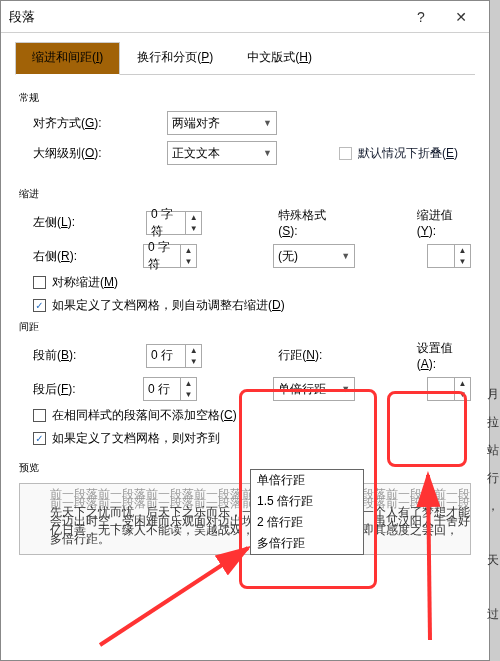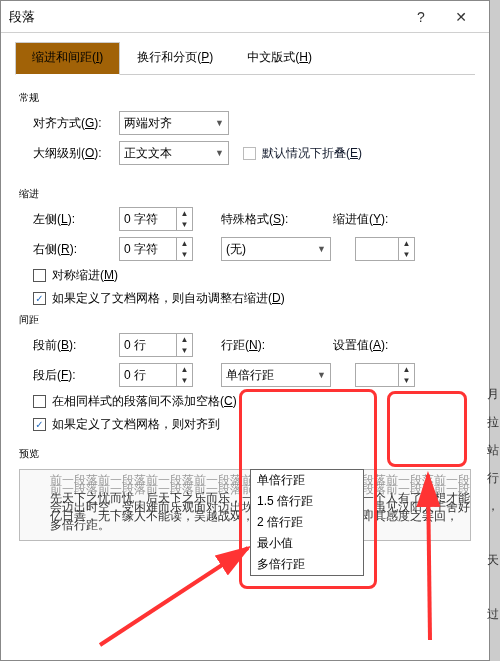--- a/index.html
+++ b/index.html
@@ -7,21 +7,21 @@
   .window { position: absolute; left: 0; top: 0; width: 490px; height: 661px; background: #fff; border: 1px solid #888; }
   .titlebar { display: flex; align-items: center; height: 32px; padding: 0 8px; border-bottom: 1px solid #d0d0d0; }
   .titlebar .title { flex: 1; font-size: 13px; }
   .titlebar .tbtn { width: 40px; text-align: center; color: #333; font-size: 14px; cursor: pointer; }
   .tabs { display: flex; border-bottom: 1px solid #ccc; margin: 8px 14px 0 14px; }
   .tab { padding: 6px 16px 8px 16px; border: 1px solid transparent; border-bottom: none; cursor: pointer; position: relative; top: 1px; }
   .tab.active { border-color: #ccc; background: #a16207; border-bottom: 1px solid #fff; }
   .tab .u { text-decoration: underline; }
   .body { padding: 10px 18px; }
   .sect { margin-top: 6px; margin-bottom: 4px; font-size: 10px; }
-  .row { display: flex; align-items: center; margin: 6px 0; }
+  .row { display: flex; align-items: center; margin: 6px 0; gap: 48px; }
   .lab { width: 86px; }
   .lab .u, label .u { text-decoration: underline; }
   .sel, .spin, .txt { height: 24px; border: 1px solid #aaa; background: #fff; display: inline-flex; align-items: center; }
   .sel { width: 110px; padding: 0 4px; justify-content: space-between; }
   .sel .dd { font-size: 9px; color: #555; }
   .spin { width: 74px; }
   .spin .val { flex: 1; padding: 0 4px; }
   .spin .arrows { width: 16px; display: flex; flex-direction: column; border-left: 1px solid #aaa; }
   .spin .arrows span { height: 11px; line-height: 11px; font-size: 8px; text-align: center; color: #333; cursor: pointer; }
   .chk { display: inline-flex; align-items: center; gap: 6px; margin-left: 14px; }
@@ -199,21 +199,20 @@
       </div>
     </div>
 
   </div>
 </div>
 
 <div class="dropdown" style="left:250px; top:469px;">
   <div class="opt">单倍行距</div>
   <div class="opt">1.5 倍行距</div>
   <div class="opt">2 倍行距</div>
-  <div class="opt">最小值</div>
   <div class="opt">多倍行距</div>
 </div>
 
 <div class="redbox" style="left:239px; top:389px; width:138px; height:200px;"></div>
 <div class="redbox" style="left:387px; top:391px; width:80px; height:76px;"></div>
 
 <svg style="position:absolute; left:0; top:0; width:500px; height:661px; pointer-events:none;">
   <defs>
     <marker id="ah" markerWidth="10" markerHeight="10" refX="8" refY="3" orient="auto">
       <path d="M0,0 L0,6 L9,3 z" fill="#f33"></path>

